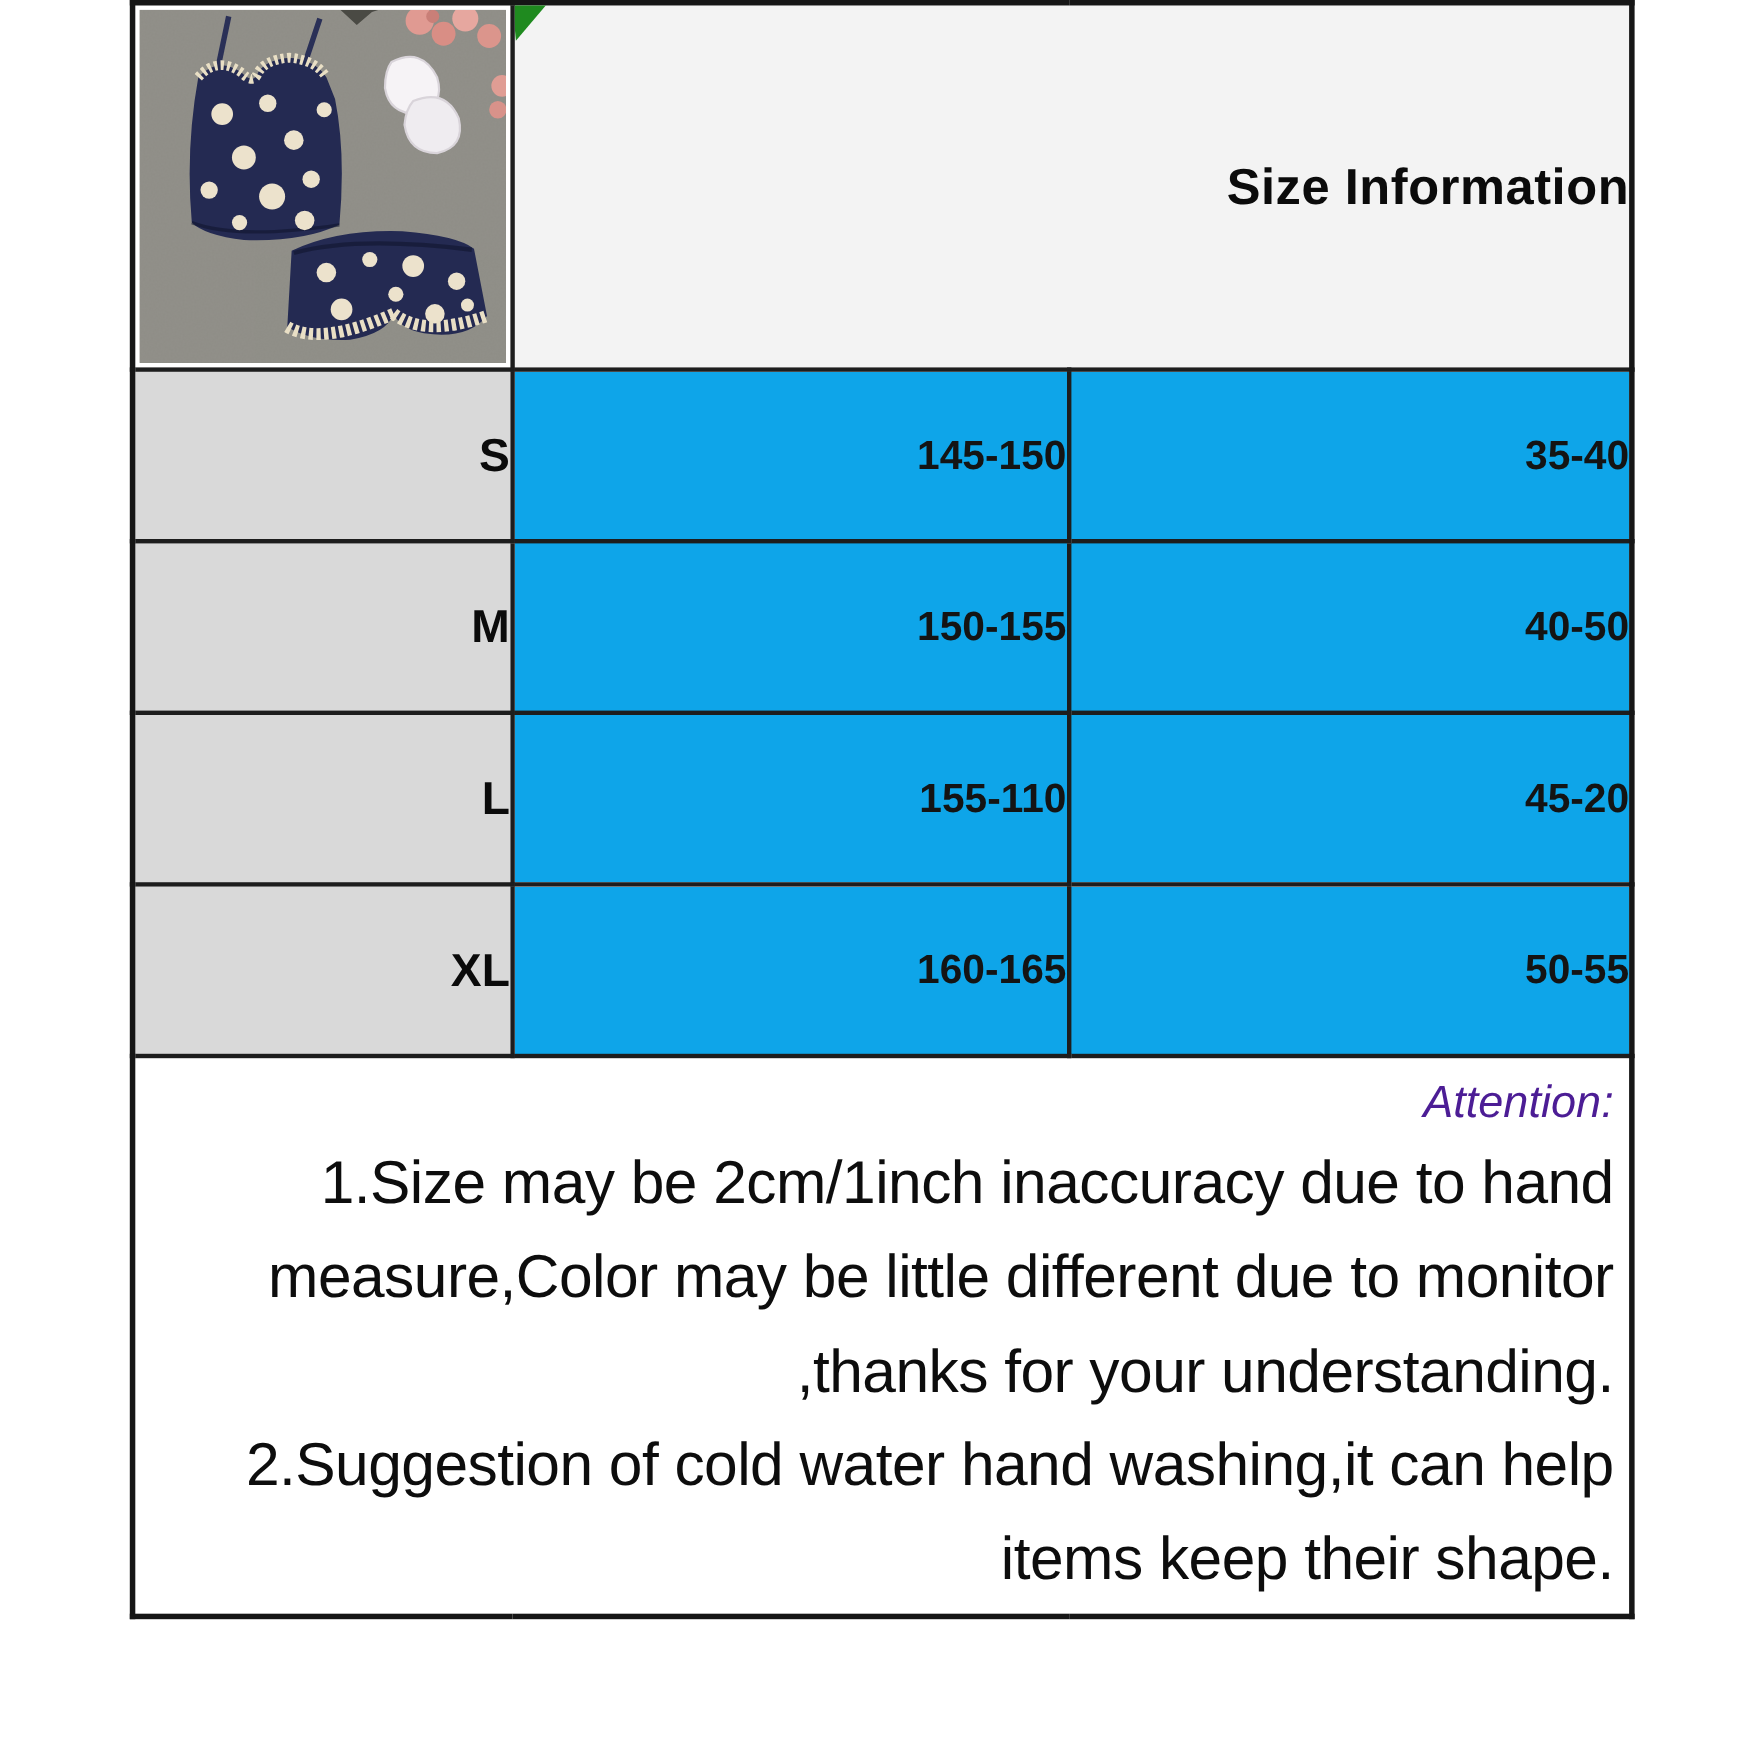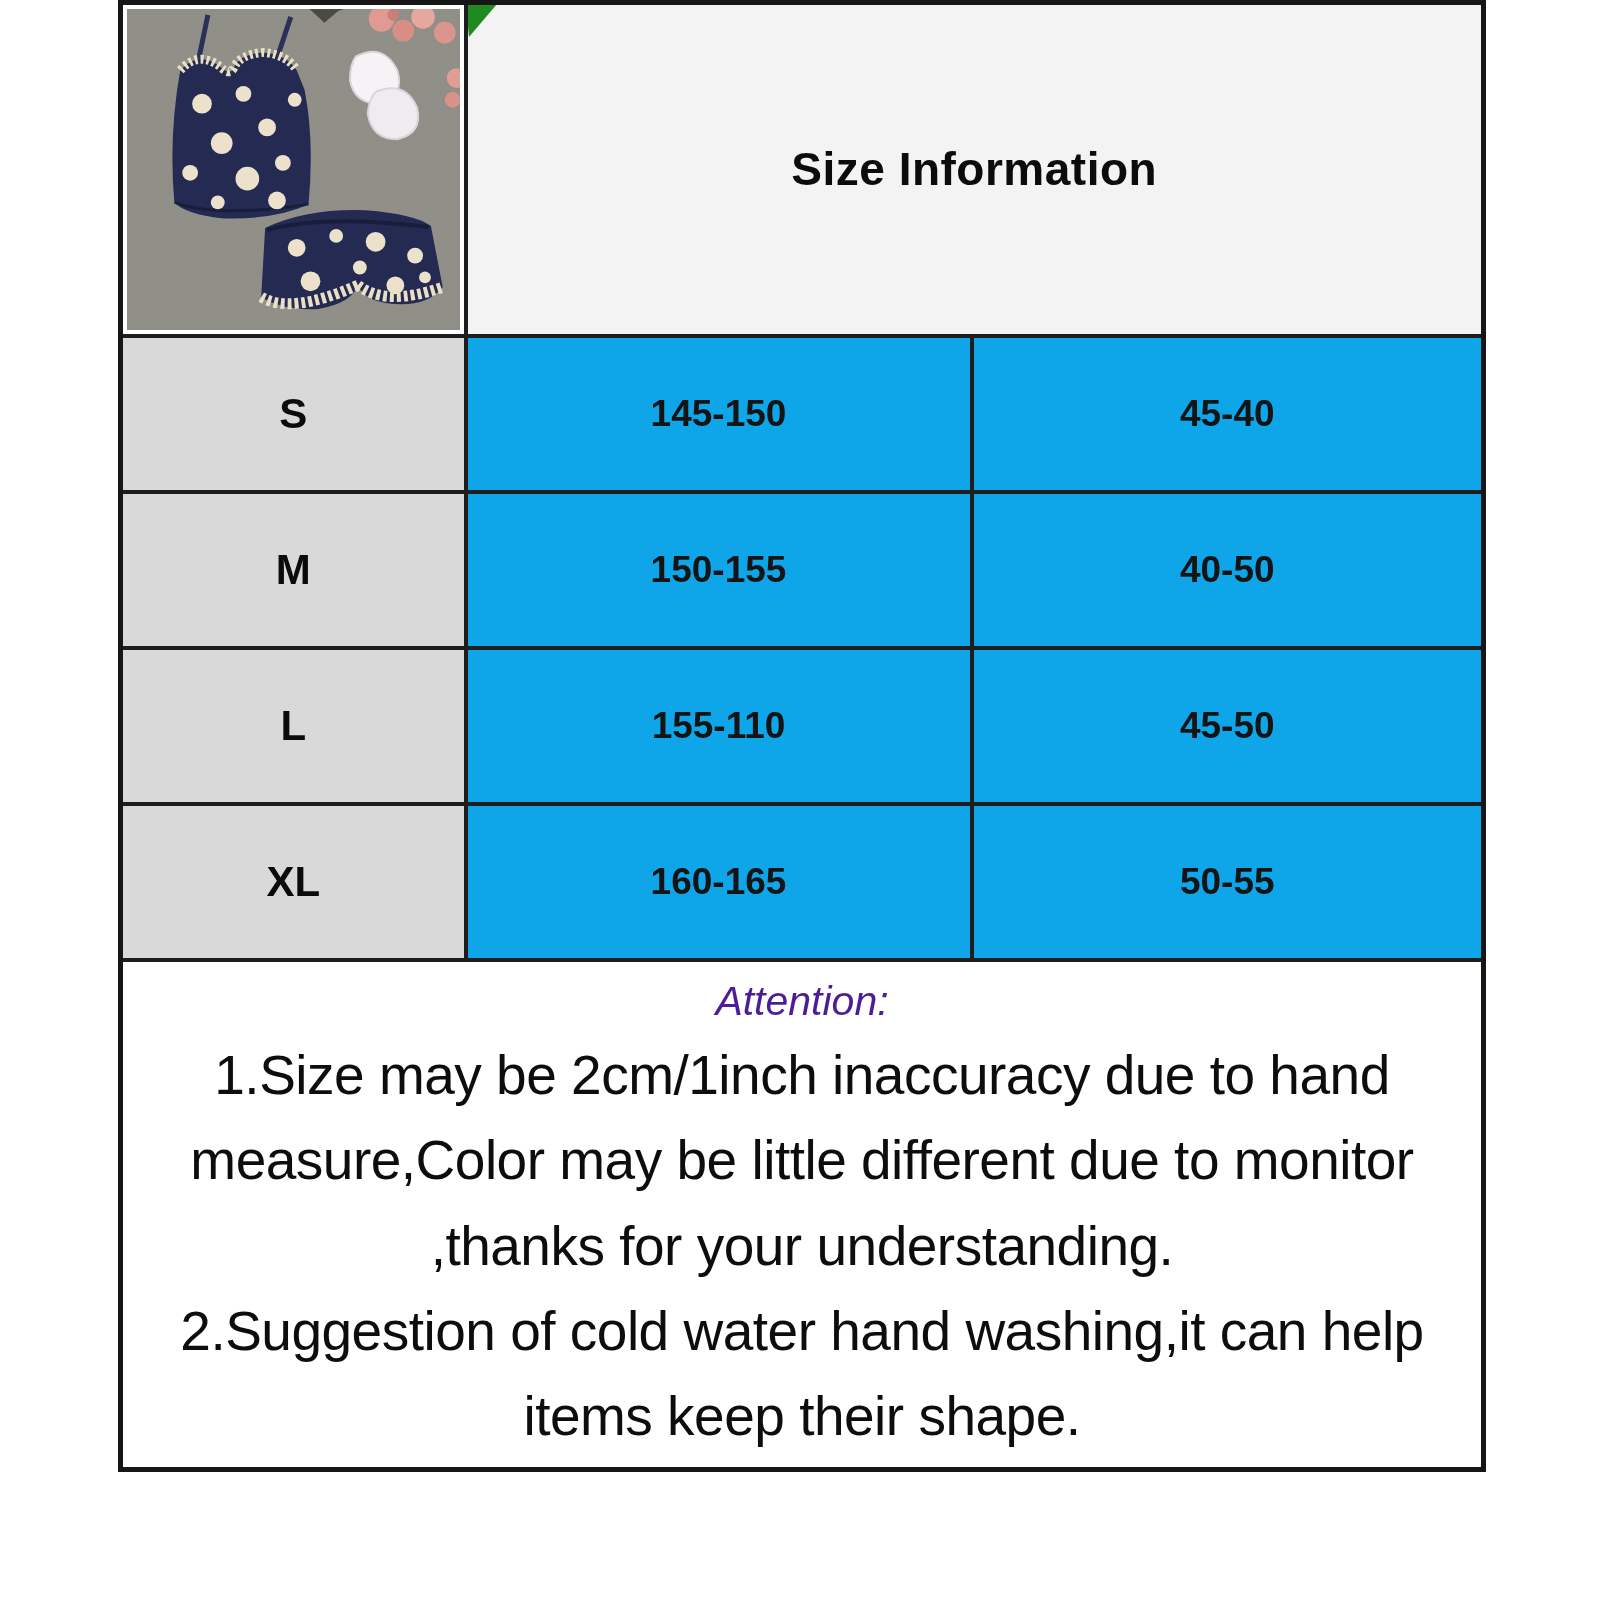--- a/index.html
+++ b/index.html
@@ -15,21 +15,21 @@
     left: 118px; top: 0;
     width: 1368px;
   }
   table.size-chart {
     border-collapse: collapse;
     table-layout: fixed;
     width: 100%;
   }
   table.size-chart td {
     border: 4px solid #1d1d1d;
-    text-align: center;
+    text-align: right;
     vertical-align: middle;
     overflow: hidden;
   }
   table.size-chart { border: 5px solid #161616; }
 
   
   td.photo-cell {
     width: 345px; height: 333px;
     padding: 4px;
     background: #ffffff;
@@ -190,31 +190,31 @@
           <polygon points="0,0 31,0 3,33" fill="#1f8a1f"></polygon>
         </svg>
         <div class="page-title">Size Information</div>
       </td>
     </tr>
 
 
     <tr class="data-row">
       <td class="size-col">S</td>
       <td class="val-cell">145-150</td>
-      <td class="val-cell">45-40</td>
+      <td class="val-cell">35-40</td>
     </tr>
     <tr class="data-row">
       <td class="size-col">M</td>
       <td class="val-cell">150-155</td>
       <td class="val-cell">40-50</td>
     </tr>
     <tr class="data-row">
       <td class="size-col">L</td>
       <td class="val-cell">155-110</td>
-      <td class="val-cell">45-50</td>
+      <td class="val-cell">45-20</td>
     </tr>
     <tr class="data-row">
       <td class="size-col">XL</td>
       <td class="val-cell">160-165</td>
       <td class="val-cell">50-55</td>
     </tr>
 
     <tr>
       <td class="attention-cell" colspan="3">
         <div class="attention-heading">Attention:</div>

